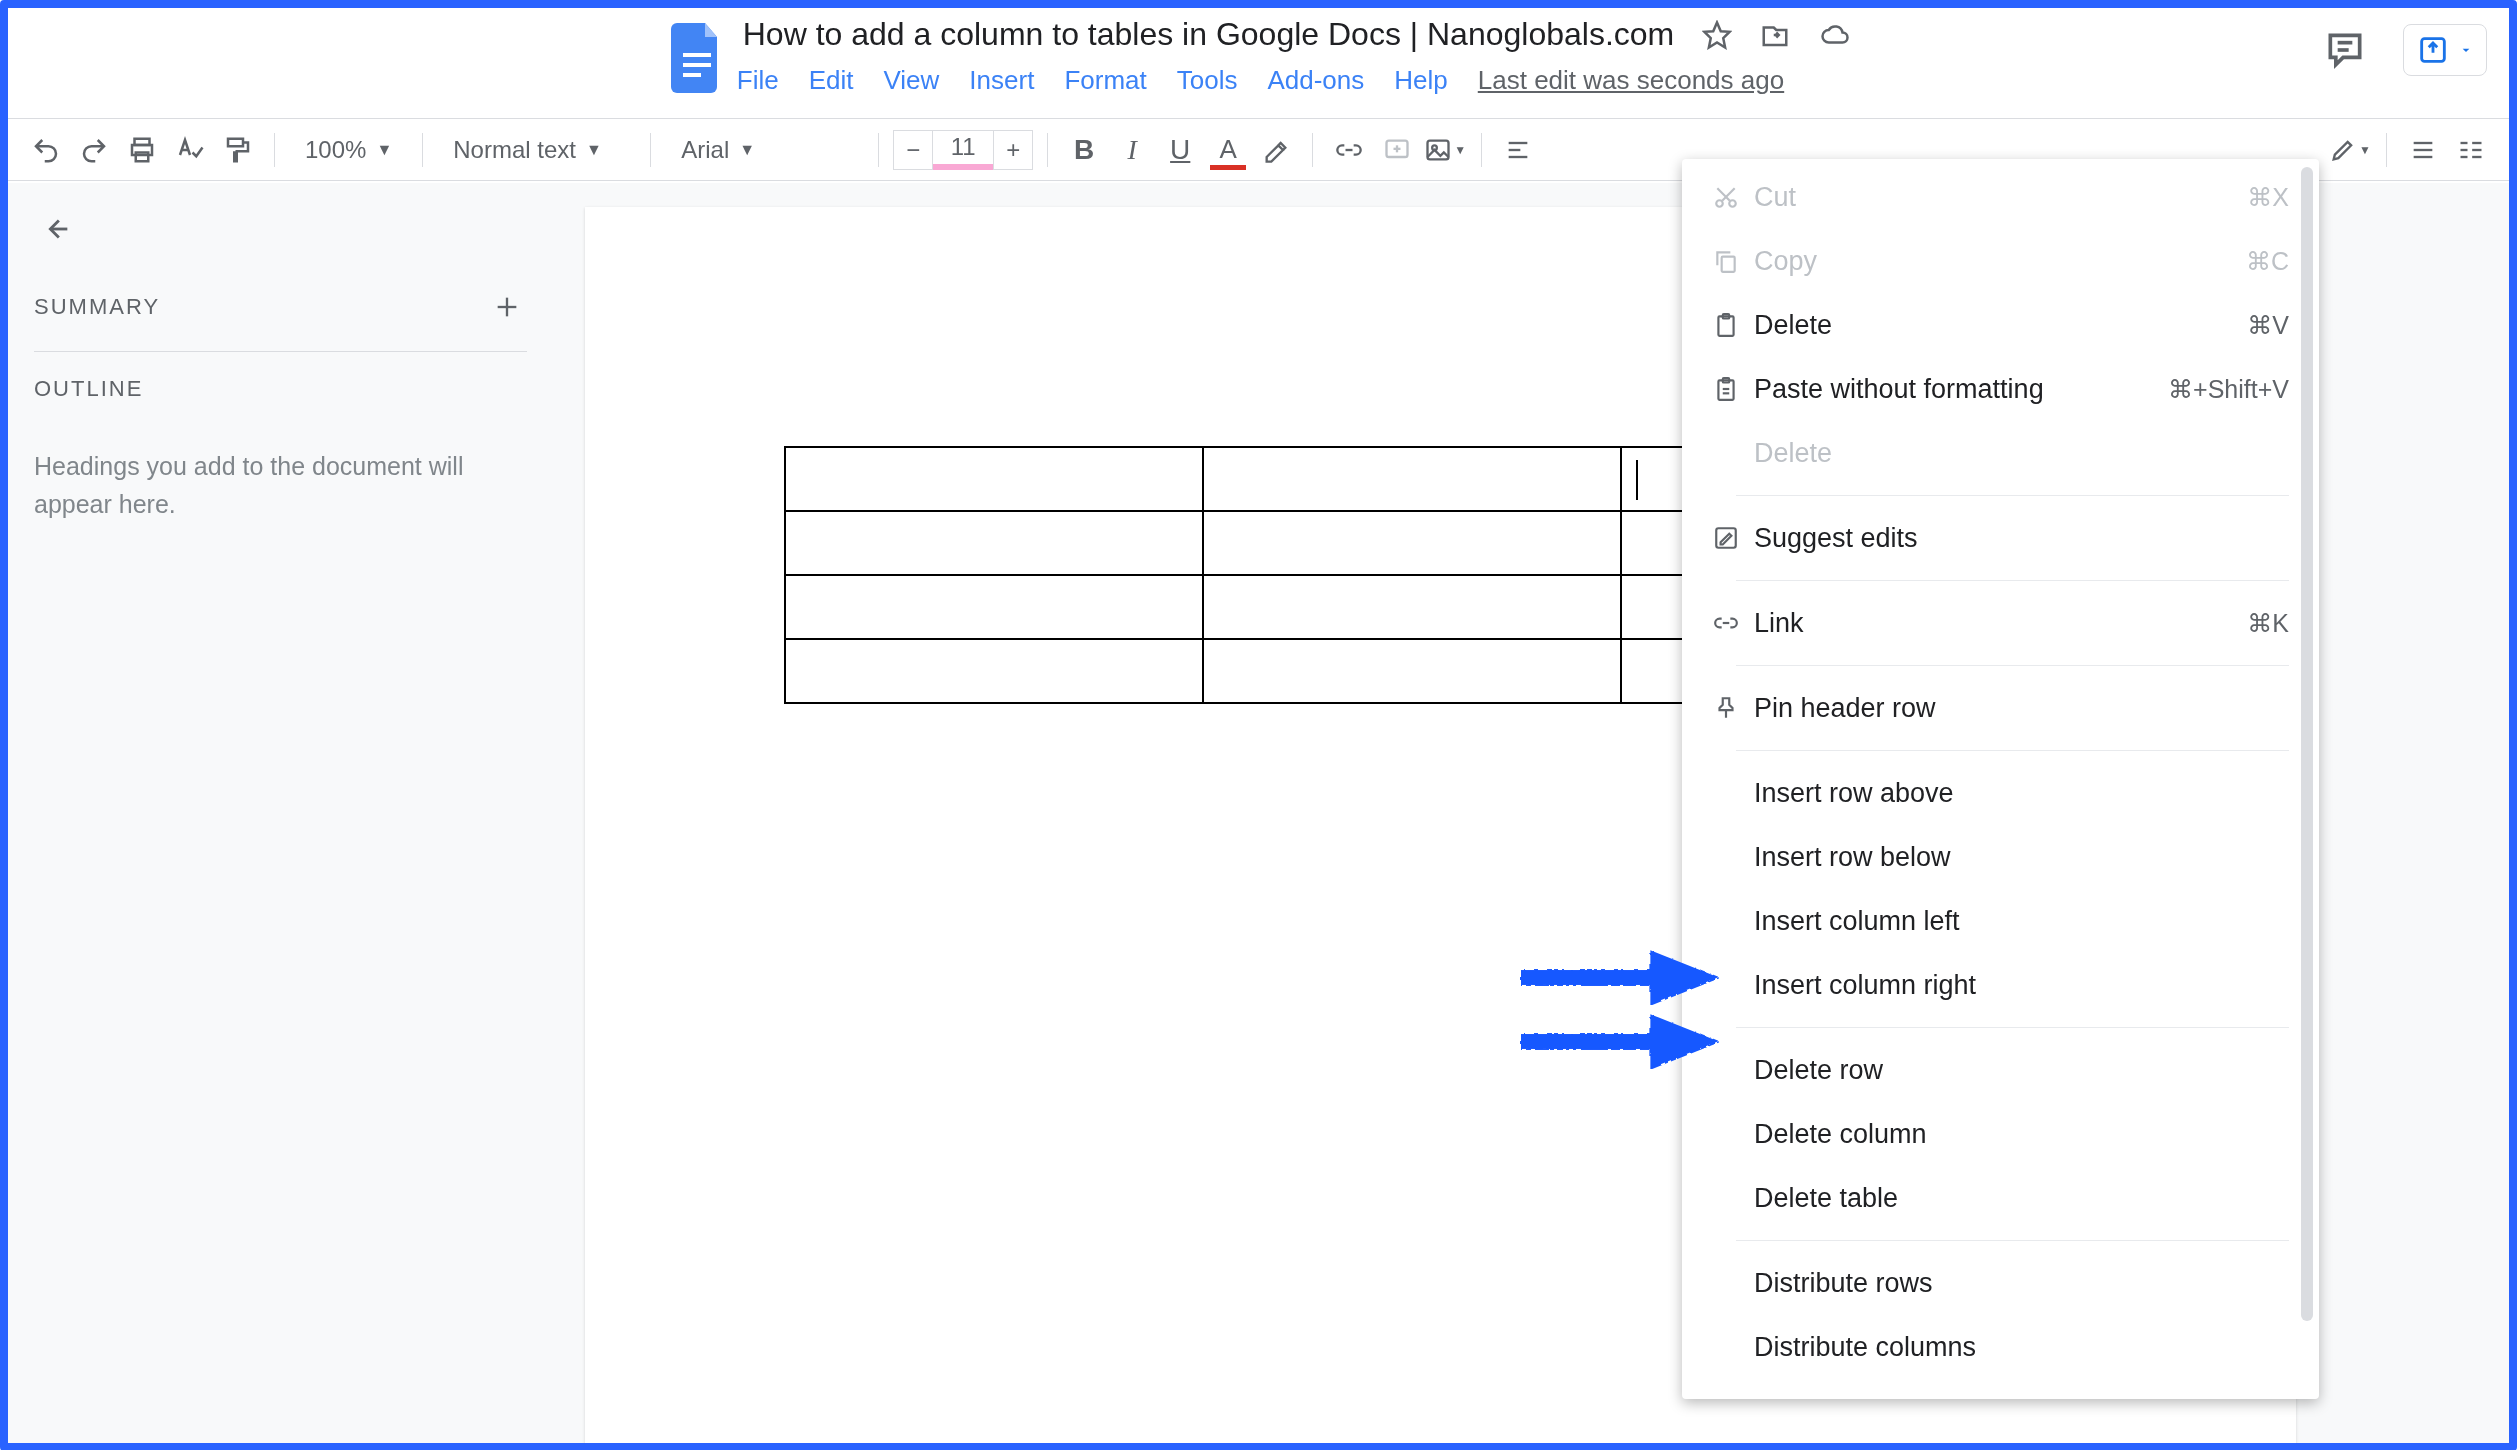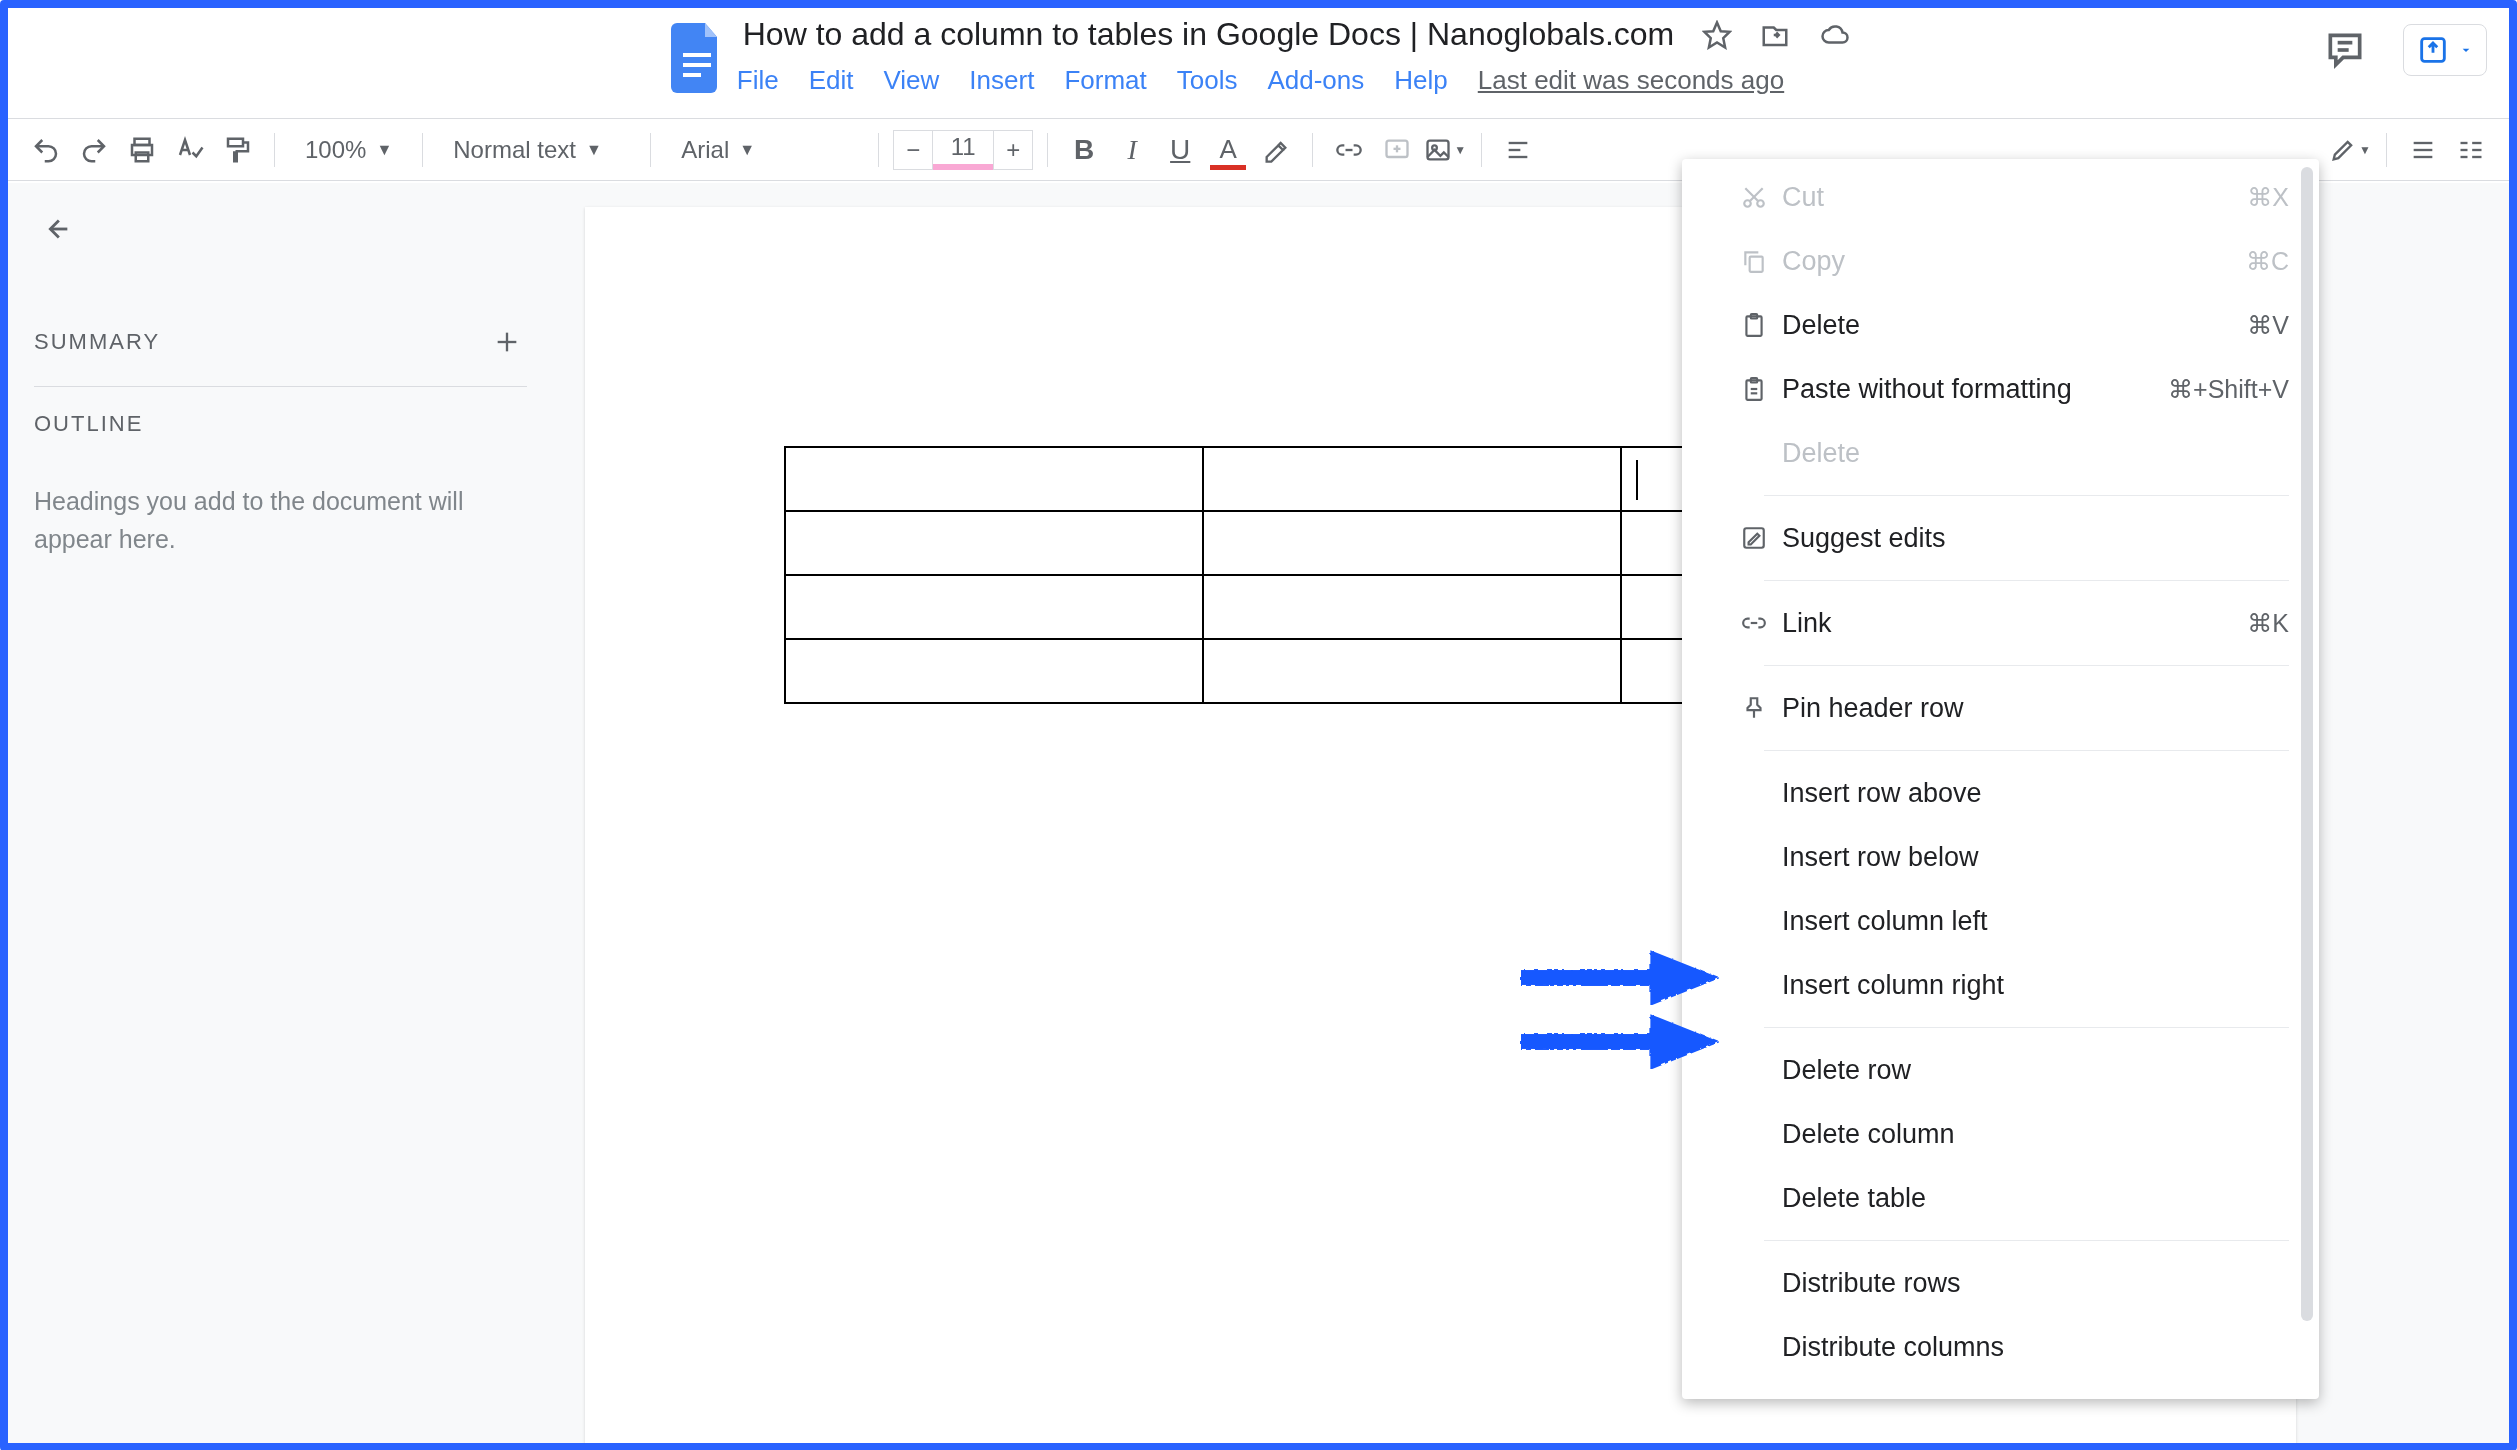--- a/index.html
+++ b/index.html
@@ -78,21 +78,21 @@
   .text-underline-red { position:relative; }
   .text-underline-red::after { content:""; position:absolute; left:4px; right:4px; bottom:2px; height:5px; background:#d93025; }
 
   
   .doc-body { position:absolute; top:175px; left:0; right:0; bottom:0; background:#f8f9fa; }
   .outline-panel {
     position:absolute; left:0; top:0; width:545px; bottom:0; background:#f8f9fa;
     padding: 24px 26px;
   }
   .outline-back { width:44px; height:44px; display:flex; align-items:center; justify-content:center; color:#5f6368; cursor:pointer; }
-  .summary-row { display:flex; align-items:center; justify-content:space-between; margin-top:71px;text-align:right; }
+  .summary-row { display:flex; align-items:center; justify-content:space-between; margin-top:36px;text-align:right; }
   .summary-label { font-size:22px; letter-spacing:2px; color:#5f6368; }
   .summary-add { width:40px; height:40px; display:flex; align-items:center; justify-content:center; color:#5f6368; cursor:pointer; }
   .divider { height:1px; background:#dadce0; margin:24px 0; }
   .outline-label { font-size:22px; letter-spacing:2px; color:#5f6368; }
   .outline-hint { font-size:25px; color:#80868b; margin-top:46px; line-height:1.5; }
 
   .page {
     position:absolute; left:577px; top:24px; width:1711px; height:2189px;
     background:#fff; box-shadow:0 1px 3px rgba(0,0,0,.15);
   }
@@ -109,21 +109,21 @@
 
   
   .ctx-menu {
     position:absolute; left:1674px; top:151px; width:637px;
     background:#fff; border-radius:4px;
     box-shadow:0 4px 14px rgba(0,0,0,.28);
     padding:6px 0 20px 0;
     z-index:50;
   }
   .ctx-scroll {
-    max-height:1254px; overflow:hidden;margin-left:28px;
+    max-height:1254px; overflow:hidden;
   }
   .ctx-item {
     display:flex; align-items:center; height:64px;
     padding: 0 30px 0 22px;
     font-size:27px; color:#202124; cursor:pointer;
   }
   .ctx-item.disabled { color:#bdc1c6; cursor:default; }
   .ctx-icon { width:44px; display:flex; justify-content:center; color:#5f6368; }
   .ctx-item.disabled .ctx-icon { color:#bdc1c6; }
   .ctx-label { flex:1; padding-left:6px; }

